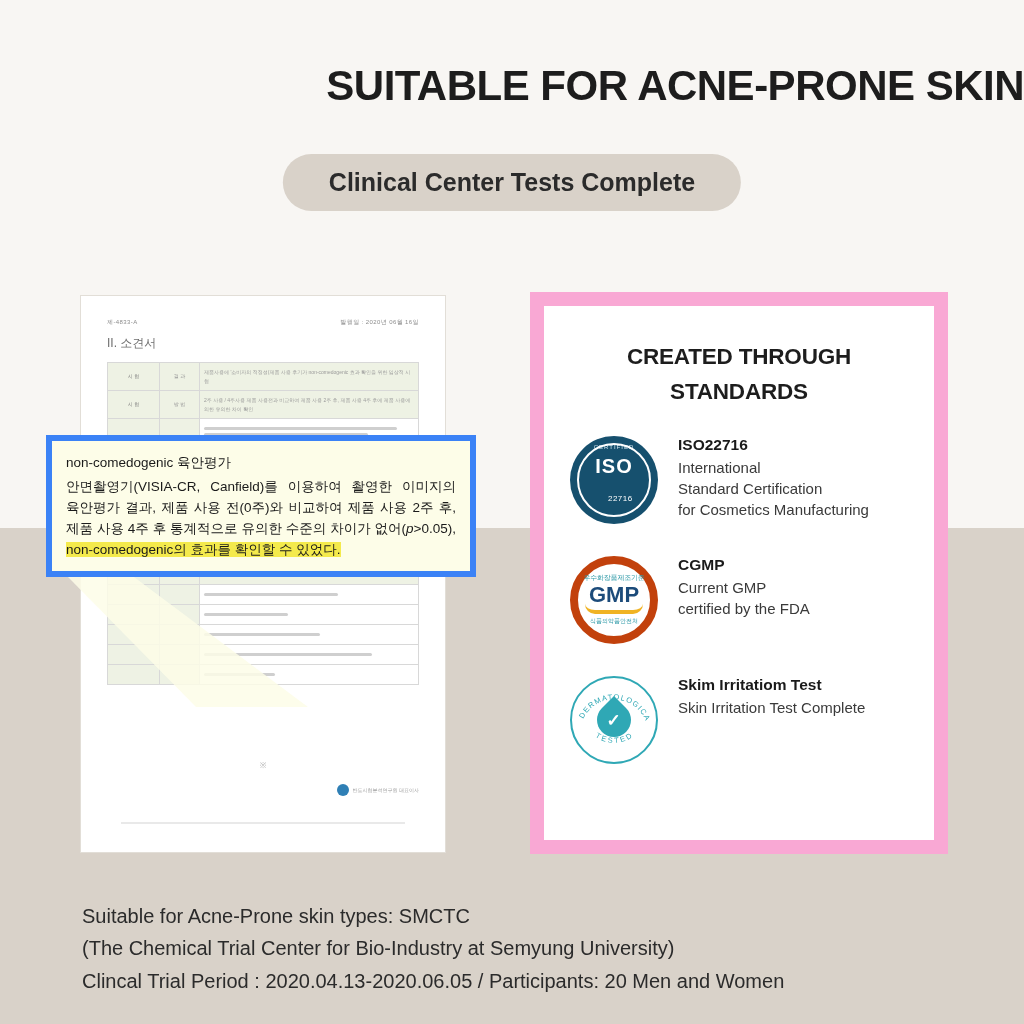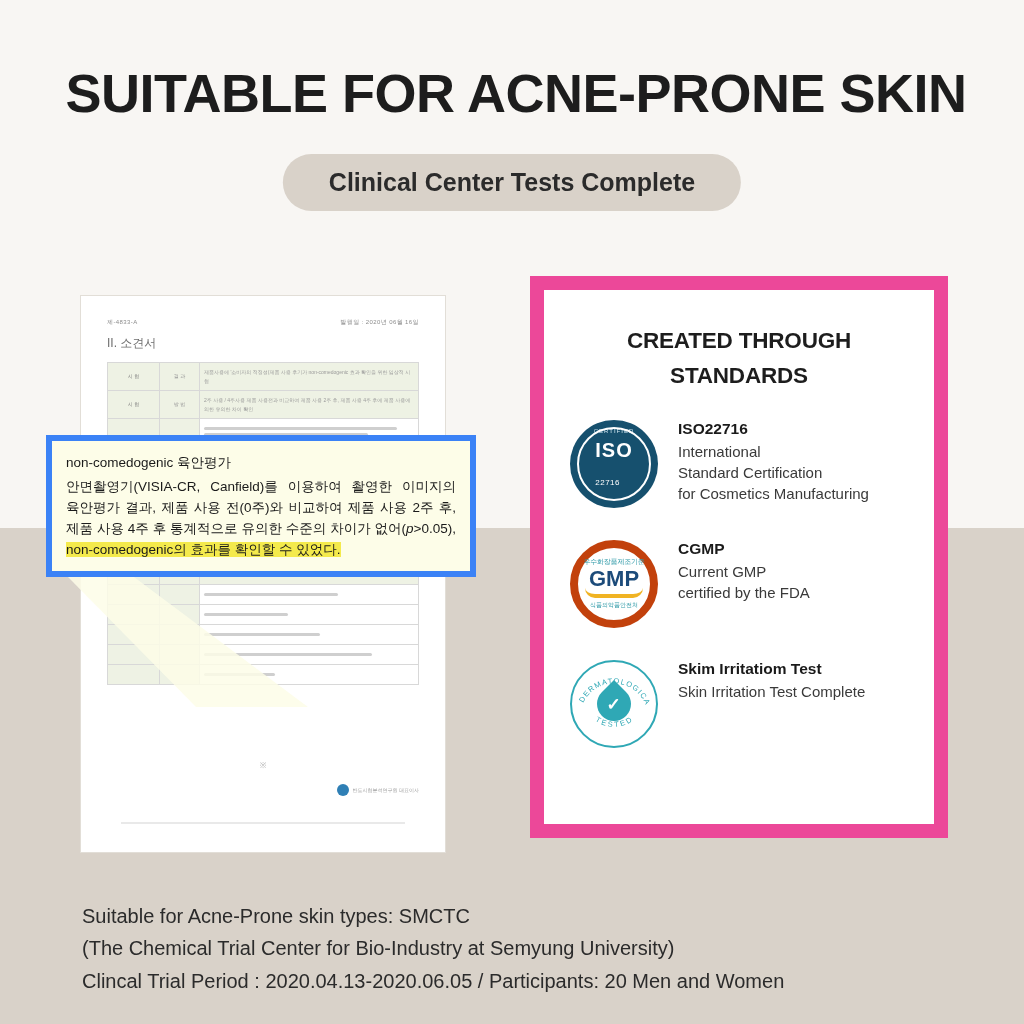--- a/index.html
+++ b/index.html
@@ -24,22 +24,22 @@
     position: absolute;
     left: 0; right: 0; top: 0;
     height: 528px;
     background: #f8f6f3;
   }
 
   
   .title {
     position: absolute;
     top: 62px; left: 8px; right: 0;
-    text-align: center;
-    font-size: 54px;
+    text-align: right;
+    font-size: 42px;
     font-weight: bold;
     letter-spacing: -0.5px;
     color: #1d1d1d;
   }
   .subtitle-pill {
     position: absolute;
     top: 154px;
     left: 50%;
     transform: translateX(-50%);
     background: #d9d2c9;
@@ -117,23 +117,23 @@
     text-align: justify;
     word-break: keep-all;
   }
   .callout .ttl { margin-bottom: 3px; }
   .hl { background: #f4ea4c; }
   .tail-svg { position: absolute; left: 0; top: 100%; }
 
   
   .cert-outer {
     position: absolute;
-    left: 530px; top: 276px;
+    left: 530px; top: 292px;
     width: 418px; height: 562px;
-    background: #ec4899;
+    background: #f9a8d4;
     padding: 14px;
   }
   .cert-card {
     width: 100%; height: 100%;
     background: #ffffff;
     padding: 34px 26px;
   }
   .cert-title {
     text-align: center;
     font-size: 22.5px;
@@ -144,21 +144,21 @@
   }
   .cert-list { margin-top: 26px; }
   .cert-item { display: flex; align-items: flex-start; gap: 20px; margin-bottom: 32px; }
   .cert-item .badge { flex: 0 0 88px; height: 88px; position: relative; }
   .cert-text .name { font-size: 15.5px; font-weight: bold; color: #1a1a1a; margin-bottom: 3px;}
   .cert-text .line { font-size: 15px; color: #3a3a3a; line-height: 1.42; }
 
   
   .iso-badge { width: 88px; height: 88px; border-radius: 50%; background: #16506e; display:flex; align-items:center; justify-content:center; position:relative;}
   .iso-badge:after { content:""; position:absolute; inset:7px; border-radius:50%; border:2px solid #ffffff; }
-  .iso-badge .iso-in { position: relative; z-index:2; text-align:left; color:#fff; }
+  .iso-badge .iso-in { position: relative; z-index:2; text-align:right; color:#fff; }
   .iso-badge .iso-in .big { font-size: 20px; font-weight: bold; letter-spacing: 1px; line-height: 1;}
   .iso-badge .iso-in .sm { font-size: 8px; letter-spacing: .5px; margin-top: 18px;}
   .iso-badge .top-txt { position:absolute; top:8px; left:0; right:0; text-align:center; font-size:6px; color:#cfe4ef; letter-spacing:1px;}
 
   
   .gmp-badge { width: 88px; height:88px; border-radius:50%; background:#ffffff; border:8px solid #c2410c; display:flex; flex-direction:column; align-items:center; justify-content:center;}
   .gmp-badge .t { font-size: 7px; color:#2f9aa8; letter-spacing:-.2px;}
   .gmp-badge .m { font-size: 22px; font-weight:bold; color:#1c4b7a; line-height:1; margin: 1px 0 1px;}
   .gmp-badge .swoosh { width: 58px; height: 10px; border-bottom: 4px solid #f0b323; border-radius: 0 0 40px 40px; margin-top:-3px;}
   .gmp-badge .b { font-size: 6px; color:#2f9aa8; margin-top:3px;}

